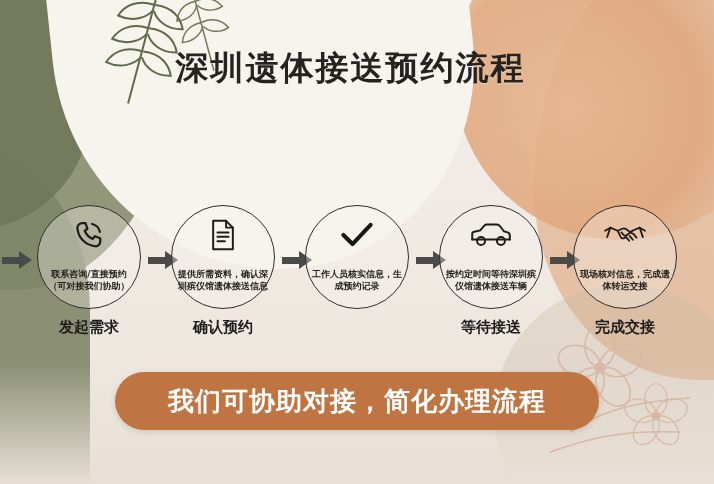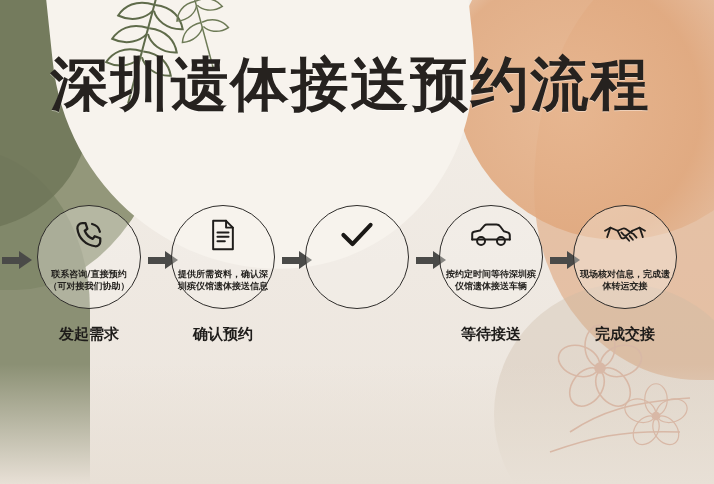--- a/index.html
+++ b/index.html
@@ -51,21 +51,21 @@
   .bg-bottom-shade{
     position:absolute;left:0;bottom:0;width:714px;height:120px;
     background:linear-gradient(180deg,rgba(236,229,221,0) 0%, #e8e0d6 100%);
   }
   .leaf{position:absolute;}
   .leaf svg{display:block;}
   .blossom{position:absolute;}
   
   .title{
     position:absolute;left:0;right:13px;top:46px;text-align:center;
-    font-size:58px;font-weight:bold;color:#26221f;letter-spacing:2px;
+    font-size:33px;font-weight:bold;color:#26221f;letter-spacing:2px;
     font-family:"DejaVu Sans","Liberation Sans",sans-serif;
     text-shadow:0 1px 0 rgba(255,255,255,.4);
   }
   
   .flow{
     position:absolute;left:0;top:205px;width:714px;height:150px;
   }
   .arrow{
     position:absolute;top:46px;width:30px;height:18px;
   }
@@ -83,21 +83,21 @@
     display:flex;flex-direction:column;align-items:center;justify-content:flex-start;
     box-sizing:border-box;padding-top:11px;
   }
   .icon{height:36px;display:flex;align-items:center;justify-content:center;color:#24221f;}
   .desc{
     margin-top:15px;font-size:9px;line-height:12px;color:#24221f;
     width:92px;font-family:"DejaVu Sans","Liberation Sans",sans-serif;
     font-weight:bold;
   }
   .step-label{
-    margin-top:16px;font-size:15px;font-weight:bold;color:#1e1c1a;
+    margin-top:9px;font-size:15px;font-weight:bold;color:#1e1c1a;
     font-family:"DejaVu Sans","Liberation Sans",sans-serif;
   }
   
   .banner{
     position:absolute;left:115px;top:372px;width:484px;height:58px;
     background:#bf7442;border-radius:29px;
     display:flex;align-items:center;justify-content:center;
     box-shadow:0 2px 6px rgba(0,0,0,.12);
   }
   .banner-text{
@@ -222,20 +222,21 @@
       <div class="step-label">确认预约</div>
     </div>
 
     <div class="step" style="left:300px;">
       <div class="circle">
         <div class="icon">
           <svg width="34" height="30" viewBox="0 0 30 26" fill="none" stroke="#1a1816" stroke-width="3.6" stroke-linecap="round" stroke-linejoin="round">
             <path d="M3 13 L11 21 L27 4"></path>
           </svg>
         </div>
+        <div class="desc">工作人员核实信息，生成预约记录</div>
       </div>
     </div>
 
     <div class="step" style="left:568px;">
       <div class="circle">
         <div class="icon">
           <svg width="42" height="28" viewBox="0 0 40 24" fill="none" stroke="#1f1d1b" stroke-width="1.7" stroke-linecap="round" stroke-linejoin="round">
             <path d="M1 8 L6 5 L13 8 L17.5 6 C18.6 5.5 19.8 5.6 20.8 6.3 L27 10.5"></path>
             <path d="M39 8 L34 5 L27 8"></path>
             <path d="M27 8 L22 12 C21 12.8 19.6 12.7 18.7 11.8 L16.5 9.6"></path>
@@ -259,14 +260,17 @@
             <circle cx="28" cy="17.5" r="3.6"></circle>
           </svg>
         </div>
         <div class="desc">按约定时间等待深圳殡仪馆遗体接送车辆</div>
       </div>
       <div class="step-label">等待接送</div>
     </div>
 
   </div>
 
+  <div class="banner">
+    <span class="banner-text">我们可协助对接，简化办理流程</span>
+  </div>
 
 </div>
 
 </body></html>

